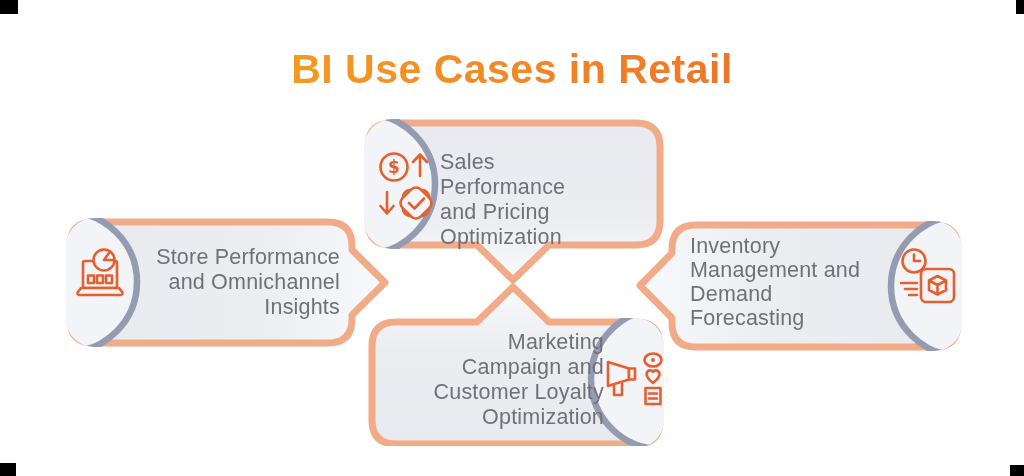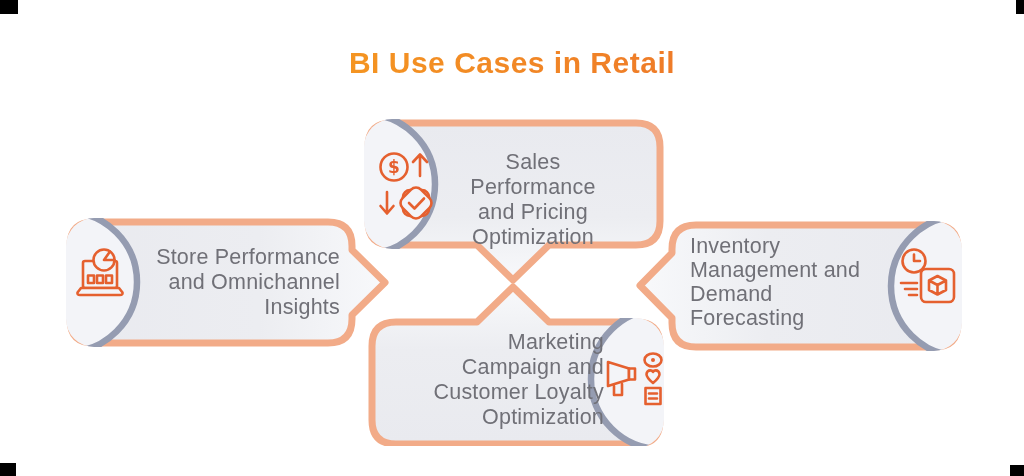--- a/index.html
+++ b/index.html
@@ -2,21 +2,21 @@
 <html><head>
 <meta charset="utf-8">
 <style>
   html,body{margin:0;padding:0;background:#ffffff;}
   #canvas{
     position:relative;width:1024px;height:476px;overflow:hidden;
     background:#ffffff;font-family:"Liberation Sans",sans-serif;
   }
   .page-title{
     position:absolute;left:0;top:46px;width:1024px;text-align:center;
-    font-size:30px;font-weight:700;letter-spacing:.5px;
+    font-size:41px;font-weight:700;letter-spacing:.5px;
     background:linear-gradient(90deg,#F7A01F 20%,#EB6C2C 85%);
     -webkit-background-clip:text;background-clip:text;
     color:transparent;margin:0;
   }
   .card{position:absolute;}
   .card svg{position:absolute;left:0;top:0;display:block;}
   .card-label{
     position:absolute;white-space:pre-line;color:#707077;
     font-size:21.5px;line-height:25px;letter-spacing:.2px;font-weight:500;
   }
@@ -54,21 +54,21 @@
         <text x="14" y="23" font-size="17" font-weight="bold" text-anchor="middle" fill="#E5602F" stroke="none" font-family="DejaVu Sans, sans-serif">$</text>
         <path d="M40 26 V5 M33 12 L40 4.5 L47 12"></path>
         <path d="M7 42 V63 M0.5 56 L7 63.5 L13.5 56"></path>
         <g>
           <rect x="23" y="40" width="26" height="26" rx="7" fill="#F3F4F8"></rect>
           <rect x="23" y="40" width="26" height="26" rx="7" fill="#F3F4F8" transform="rotate(45 36 53)"></rect>
           <polyline points="29,53 34.5,58.5 44,48.5" fill="none"></polyline>
         </g>
       </g>
     </svg>
-    <div class="card-label" style="left:78px;top:33px;width:186px;text-align:center;">Sales Performance
+    <div class="card-label" style="left:78px;top:33px;width:186px;">Sales Performance
 and Pricing
 Optimization</div>
   </div>
 
   <div class="card" style="left:64px;top:216px;width:328px;height:133px;">
     <svg width="328" height="133" viewBox="0 0 328 133">
       <defs>
         <linearGradient id="gradB" x1="0" y1="0" x2="1" y2="0">
           <stop offset="0" stop-color="#E9EAEF"></stop>
             <stop offset="0.6" stop-color="#ECEDF1"></stop>

